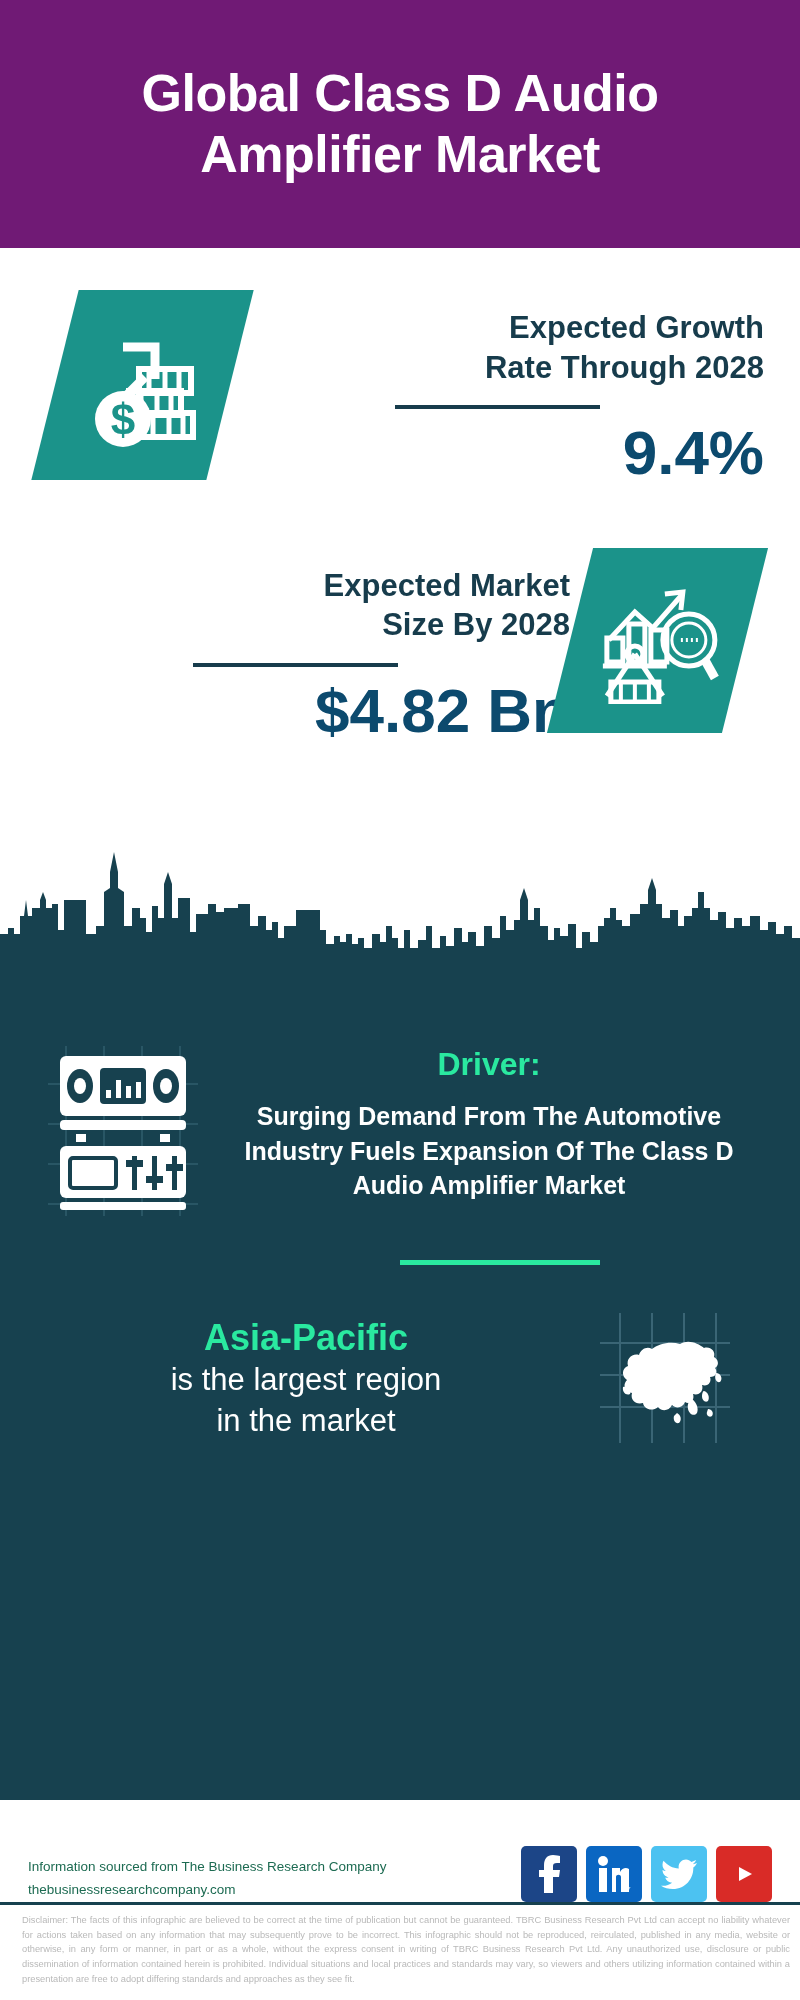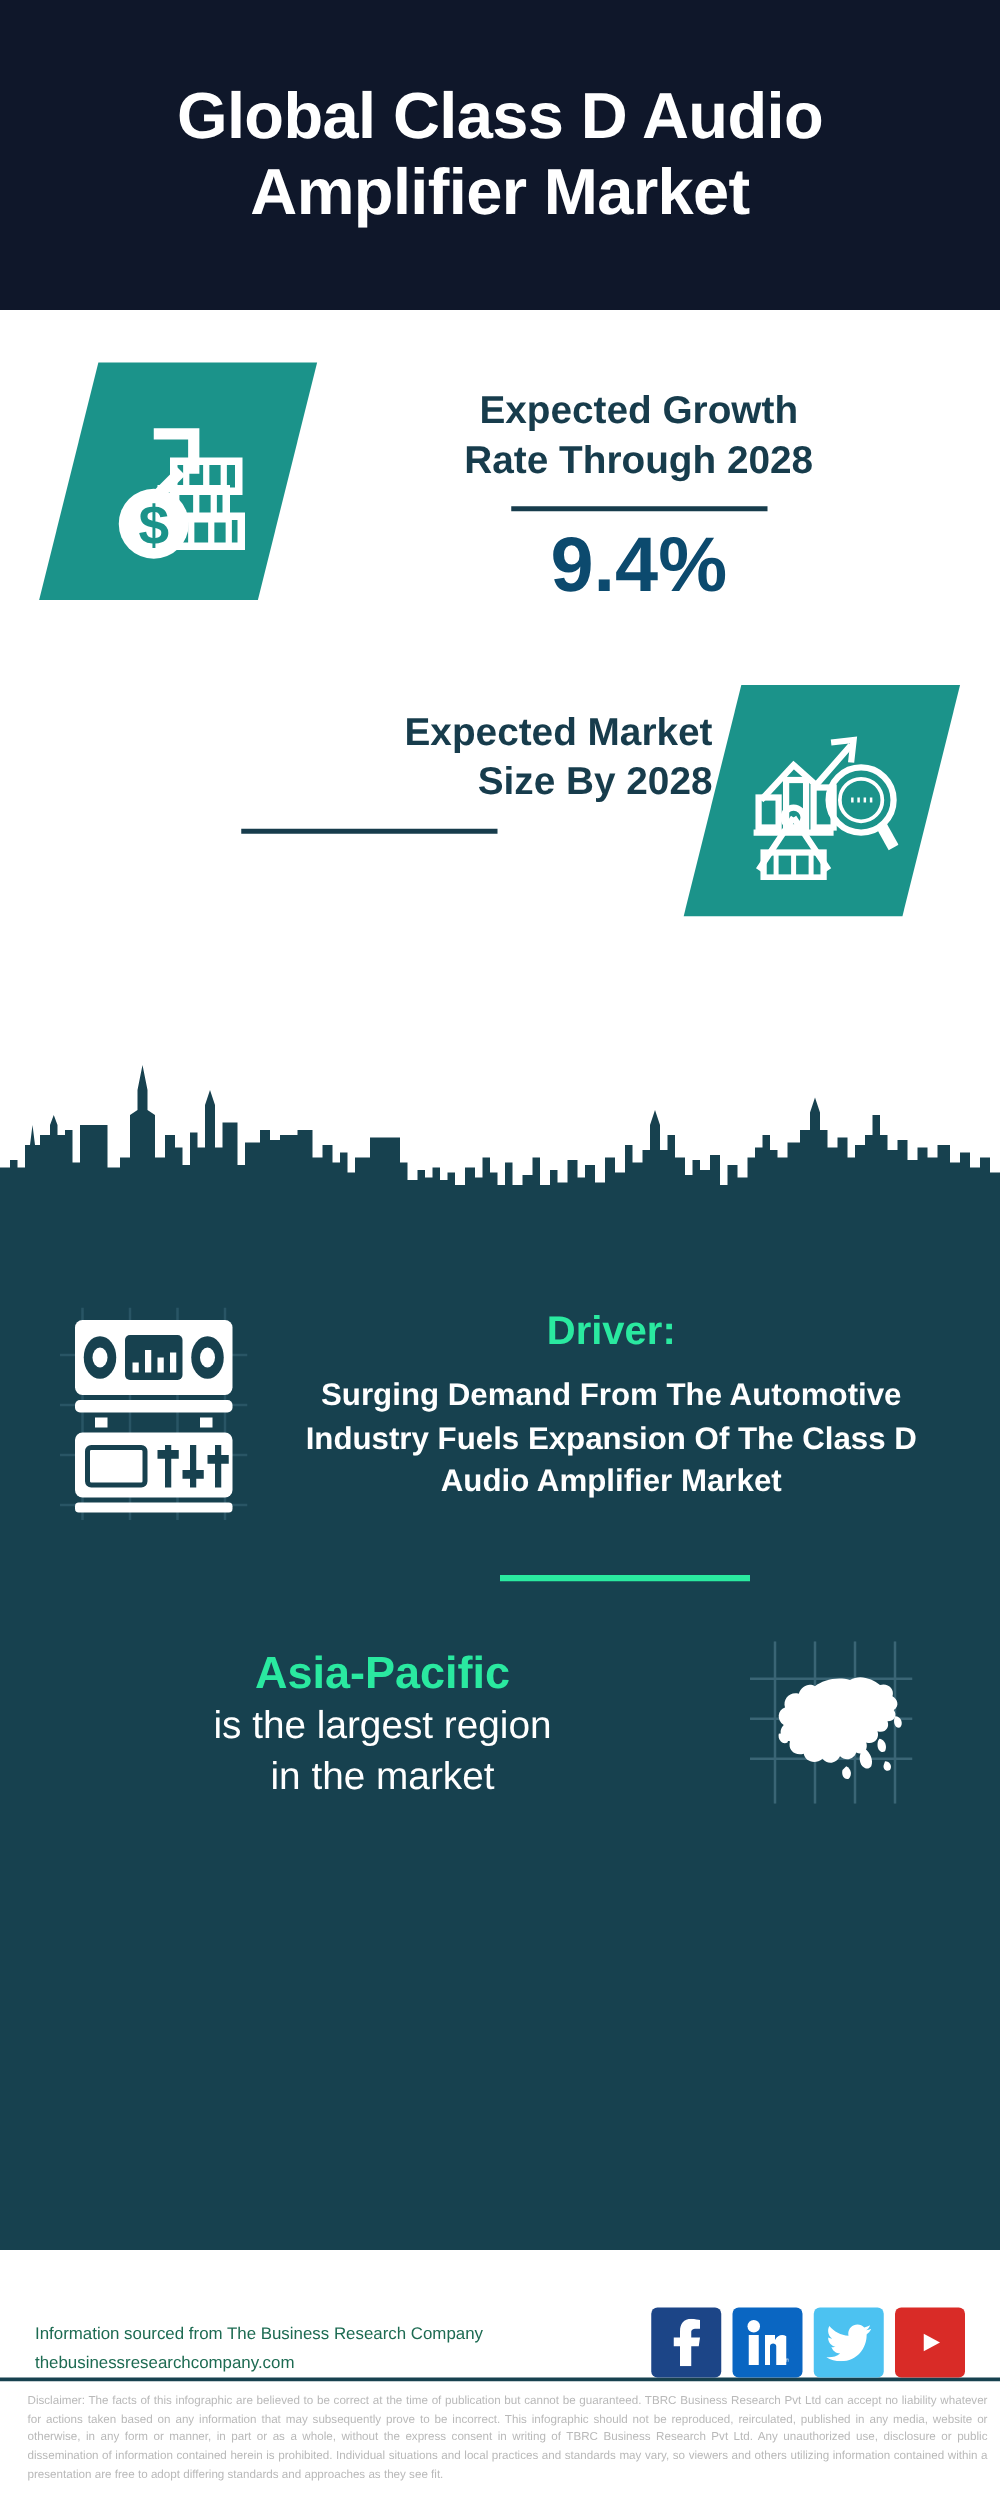--- a/index.html
+++ b/index.html
@@ -6,21 +6,21 @@
   html,body { width:800px; }
   body {
     font-family:"Liberation Sans", sans-serif;
     background:#ffffff;
     width:800px; height:2000px;
     position:relative; overflow:hidden;
   }
 
   
   .header {
-    background:#0f172a;
+    background:#701a75;
     height:248px;
     display:flex; align-items:center; justify-content:center;
     padding:0 48px;
   }
   .header-title {
     color:#ffffff;
     font-size:52px;
     font-weight:bold;
     line-height:1.17;
     text-align:center;
@@ -47,21 +47,21 @@
   .stat-rule {
     height:4px; background:#173c4c; width:205px; margin:18px auto 10px;
   }
   .stat-value {
     color:#0c4a6e; font-weight:bold; font-size:62px; line-height:1.1;
   }
 
   
   .block-growth { padding-top:42px; }
   .block-growth .para { width:175px; height:190px; margin-left:55px; }
-  .block-growth .stat-text { padding-right:8px; padding-top:18px; }
+  .block-growth .stat-text { padding-right:36px; padding-top:18px;text-align:right; }
 
   
   .block-size { padding-top:60px; }
   .block-size .para { width:175px; height:185px; margin-right:55px; }
   .block-size .stat-text { padding-left:20px; padding-top:18px;text-align:right; }
 
   
   .dark-zone {
     background:#17414f;
     position:relative;
@@ -147,20 +147,21 @@
       <div class="stat-rule"></div>
       <div class="stat-value">9.4%</div>
     </div>
   </div>
 
   <div class="stat-row block-size">
     <div class="stat-text">
       <div class="stat-label">Expected Market</div>
       <div class="stat-label">Size By 2028</div>
       <div class="stat-rule"></div>
+      <div class="stat-value">$4.82 Bn</div>
     </div>
     <div class="para">
       <svg width="122" height="126" viewBox="0 0 122 126" fill="none" stroke="#fff" stroke-width="5">
         <path d="M12 62 L38 34 L56 50 L84 18" fill="none"></path>
         <path d="M68 16 L86 14 L84 32" fill="none"></path>
         <rect x="10" y="60" width="16" height="24" fill="none"></rect>
         <rect x="32" y="46" width="16" height="38" fill="none"></rect>
         <rect x="54" y="52" width="16" height="32" fill="none"></rect>
         <circle cx="92" cy="62" r="26" fill="none"></circle>
         <circle cx="92" cy="62" r="17" fill="none" stroke-width="3"></circle>

